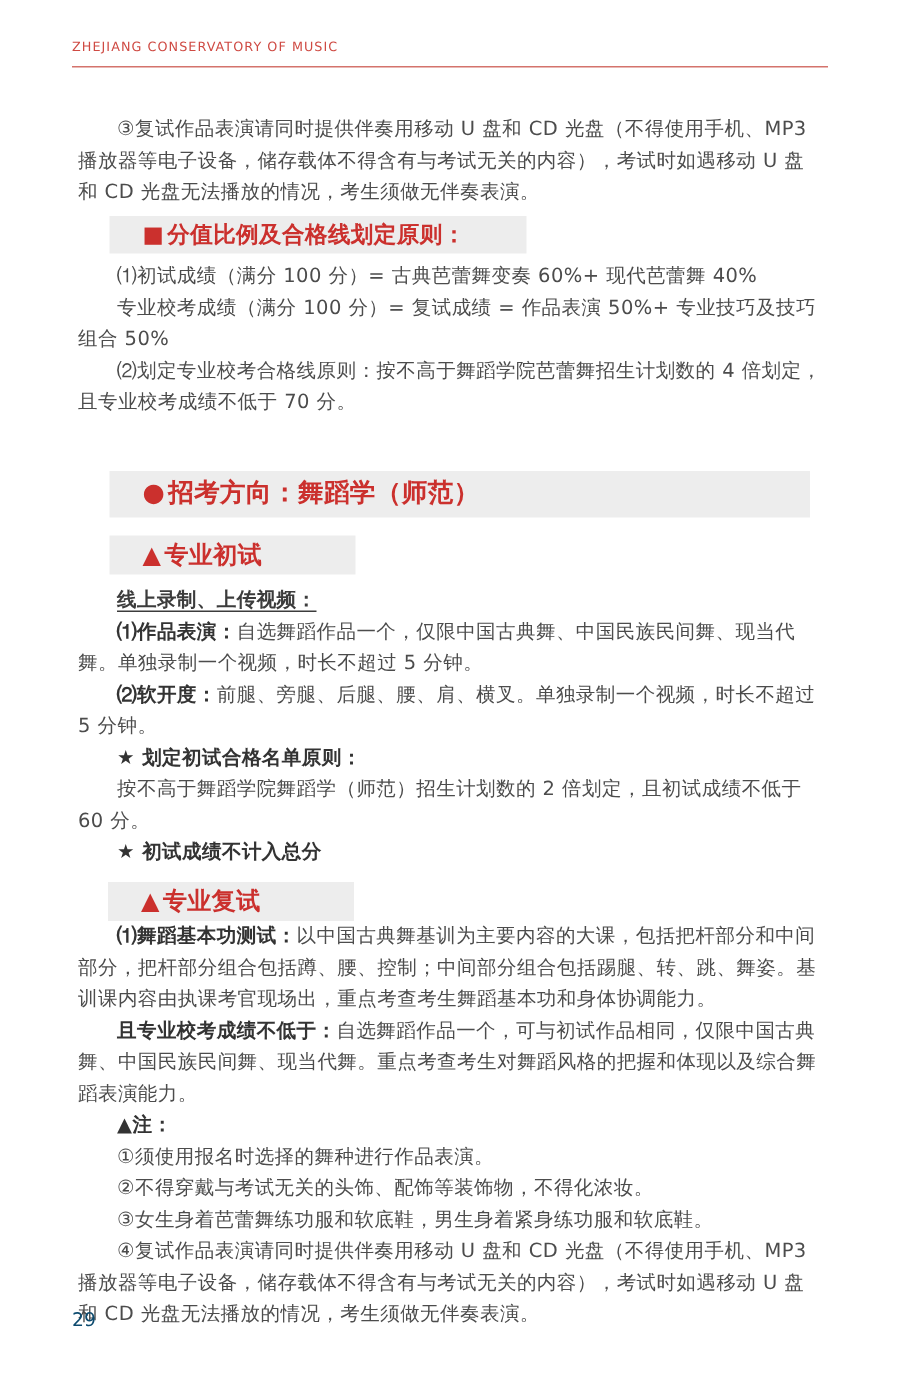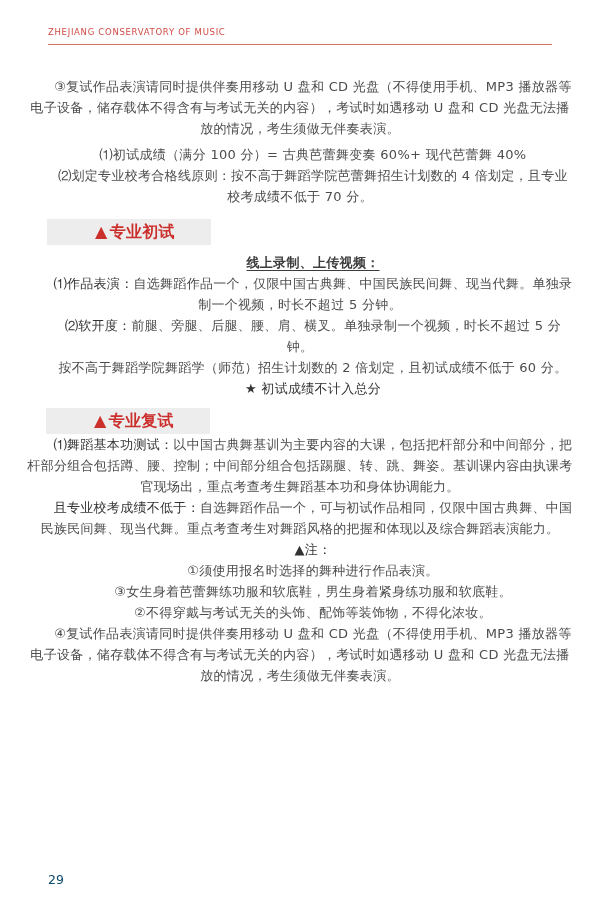--- a/index.html
+++ b/index.html
@@ -26,31 +26,30 @@
   }
   .brand{
     color:#cf4a43;
     font-size:8.5px;
     letter-spacing:0.7px;
     font-weight:500;
   }
 
   
   .page-main{
-    padding:0 26px;
+    padding:0 52px;
     color:var(--ink);
     font-size:13px;
     line-height:21px;
     letter-spacing:0.3px;
-    text-align:center;
   }
   .para{margin:0;text-indent:2em;}
   .mt-first{margin-top:31px;}
   .mt-6{margin-top:5px;}
-  .b{font-weight:normal;color:var(--ink-bold);}
+  .b{font-weight:bold;color:var(--ink-bold);}
 
   
   .h-bar{
     background:var(--bar-bg);
     color:var(--red);
     font-weight:bold;
     margin-left:21px;
     padding:3px 10px 3px 22px;
   }
   .h-score{font-size:15px;width:278px;margin-top:5px;line-height:19px;}
@@ -81,49 +80,57 @@
 <div class="page">
 
   <header class="page-header">
     <div class="brand">ZHEJIANG CONSERVATORY OF MUSIC</div>
   </header>
 
   <main class="page-main">
 
     <p class="para mt-first">③复试作品表演请同时提供伴奏用移动 U 盘和 CD 光盘（不得使用手机、MP3 播放器等电子设备，储存载体不得含有与考试无关的内容），考试时如遇移动 U 盘和 CD 光盘无法播放的情况，考生须做无伴奏表演。</p>
 
+    <div class="h-bar h-score">
+      <span class="marker">■</span><span>分值比例及合格线划定原则：</span>
+    </div>
 
     <p class="para mt-6">⑴初试成绩（满分 100 分）= 古典芭蕾舞变奏 60%+ 现代芭蕾舞 40%</p>
+    <p class="para">专业校考成绩（满分 100 分）= 复试成绩 = 作品表演 50%+ 专业技巧及技巧组合 50%</p>
     <p class="para">⑵划定专业校考合格线原则：按不高于舞蹈学院芭蕾舞招生计划数的 4 倍划定，且专业校考成绩不低于 70 分。</p>
 
+    <div class="h-bar h-main">
+      <span class="marker">●</span><span>招考方向：舞蹈学（师范）</span>
+    </div>
 
     <div class="h-bar h-sub">
       <span class="marker">▲</span><span>专业初试</span>
     </div>
 
     <p class="subtitle"><span class="u">线上录制、上传视频：</span></p>
 
     <p class="para"><span class="b">⑴作品表演：</span><span>自选舞蹈作品一个，仅限中国古典舞、中国民族民间舞、现当代舞。单独录制一个视频，时长不超过 5 分钟。</span></p>
 
     <p class="para"><span class="b">⑵软开度：</span><span>前腿、旁腿、后腿、腰、肩、横叉。单独录制一个视频，时长不超过 5 分钟。</span></p>
 
+    <p class="para b">★ 划定初试合格名单原则：</p>
     <p class="para">按不高于舞蹈学院舞蹈学（师范）招生计划数的 2 倍划定，且初试成绩不低于 60 分。</p>
     <p class="para b">★ 初试成绩不计入总分</p>
 
     <div class="h-bar h-sub h-sub2">
       <span class="marker">▲</span><span>专业复试</span>
     </div>
 
     <p class="para"><span class="b">⑴舞蹈基本功测试：</span><span>以中国古典舞基训为主要内容的大课，包括把杆部分和中间部分，把杆部分组合包括蹲、腰、控制；中间部分组合包括踢腿、转、跳、舞姿。基训课内容由执课考官现场出，重点考查考生舞蹈基本功和身体协调能力。</span></p>
 
     <p class="para"><span class="b">且专业校考成绩不低于：</span><span>自选舞蹈作品一个，可与初试作品相同，仅限中国古典舞、中国民族民间舞、现当代舞。重点考查考生对舞蹈风格的把握和体现以及综合舞蹈表演能力。</span></p>
 
     <p class="para b">▲注：</p>
     <p class="para">①须使用报名时选择的舞种进行作品表演。</p>
+    <p class="para">②不得穿戴与考试无关的头饰、配饰等装饰物，不得化浓妆。</p>
     <p class="para">③女生身着芭蕾舞练功服和软底鞋，男生身着紧身练功服和软底鞋。</p>
-    <p class="para">②不得穿戴与考试无关的头饰、配饰等装饰物，不得化浓妆。</p>
     <p class="para">④复试作品表演请同时提供伴奏用移动 U 盘和 CD 光盘（不得使用手机、MP3 播放器等电子设备，储存载体不得含有与考试无关的内容），考试时如遇移动 U 盘和 CD 光盘无法播放的情况，考生须做无伴奏表演。</p>
 
   </main>
 
   <div class="pageno">29</div>
 
 </div>
 
 </body></html>

